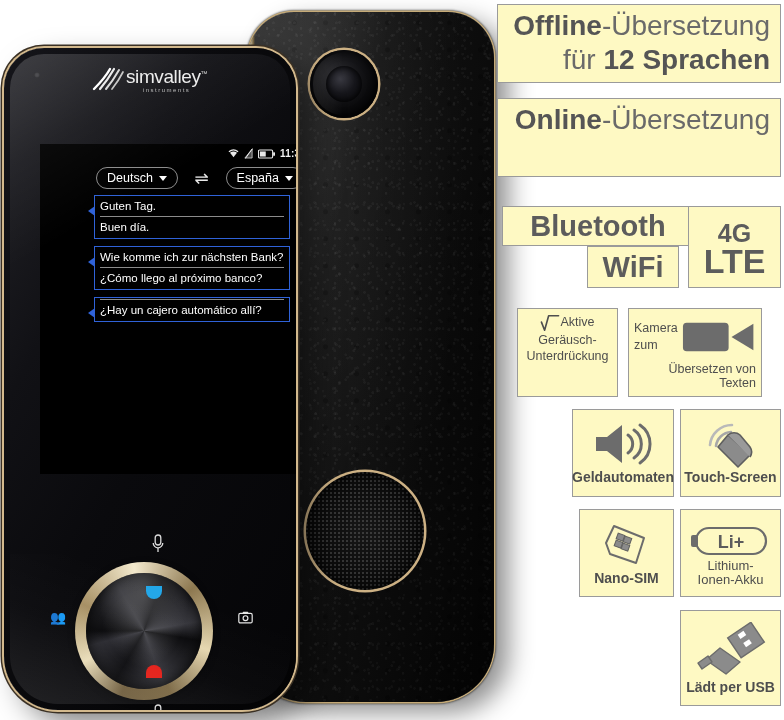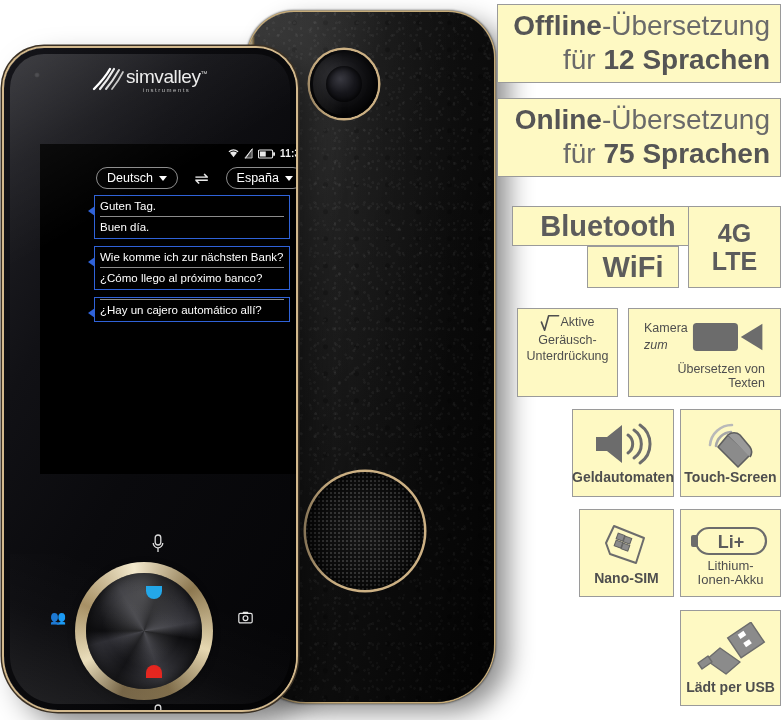--- a/index.html
+++ b/index.html
@@ -245,50 +245,47 @@
     </div>
     <div class="bigline" style="font-size:28px;margin-top:5px;">
       <span class="n">für </span><span class="b">12 Sprachen</span>
     </div>
   </div>
 
   <div class="fbox" style="left:7px;top:98px;width:284px;height:79px;padding:7px 10px 0 0;">
     <div class="bigline" style="font-size:28px;">
       <span class="b">Online</span><span class="n">-Übersetzung</span>
     </div>
-    <div class="bigline" style="font-size:28px;margin-top:5px;">
-      <span class="n">für </span><span class="b">75 Sprachen</span>
-    </div>
-  </div>
-
-  <div class="fbox wordbox" style="left:22px;top:206px;width:192px;height:40px;font-size:29px;line-height:38px;">Bluetooth</div>
+  </div>
+
+  <div class="fbox wordbox" style="left:12px;top:206px;width:192px;height:40px;font-size:29px;line-height:38px;">Bluetooth</div>
 
   <div class="fbox wordbox" style="left:97px;top:246px;width:92px;height:42px;font-size:29px;line-height:40px;">WiFi</div>
 
   <div class="fbox" style="left:198px;top:206px;width:93px;height:82px;display:flex;flex-direction:column;align-items:center;justify-content:center;">
     <div class="wordbox" style="font-size:25px;line-height:28px;">4G</div>
-    <div class="wordbox" style="font-size:25px;line-height:28px;">LTE</div>
+    <div class="wordbox" style="font-size:34px;line-height:28px;">LTE</div>
   </div>
 
   <div class="fbox" style="left:27px;top:308px;width:101px;height:89px;padding:5px 3px;">
     <div style="display:flex;align-items:center;justify-content:center;gap:0;">
       <svg width="20" height="18" viewBox="0 0 22 20">
         <path d="M1.5 9 L5 18 L9.5 2 L20.5 2" stroke="#4e4e4e" stroke-width="1.8" fill="none" stroke-linejoin="round" stroke-linecap="round"></path>
       </svg>
       <span class="cap">Aktive</span>
     </div>
     <div class="cap" style="margin-top:2px;">Geräusch-</div>
     <div class="cap" style="margin-top:2px;">Unterdrückung</div>
   </div>
 
-  <div class="fbox" style="left:138px;top:308px;width:153px;height:89px;padding:6px 15px;">
+  <div class="fbox" style="left:138px;top:308px;width:134px;height:89px;padding:6px 5px;">
     <div style="display:flex;align-items:center;gap:4px;">
       <div>
         <div class="cap" style="text-align:left;">Kamera</div>
-        <div class="cap" style="text-align:left;margin-top:3px;font-style:italic;">zum</div>
+        <div class="cap" style="text-align:left;margin-top:3px;">zum</div>
       </div>
       <svg width="78" height="44" viewBox="0 0 78 44">
         <rect x="1" y="7" width="48" height="30" rx="4" fill="#6c6c6c"></rect>
         <path d="M52 22 L75 8 L75 36 Z" fill="#6c6c6c"></path>
       </svg>
     </div>
     <div class="cap" style="margin-top:4px;text-align:right;">Übersetzen von Texten</div>
   </div>
 
   <div class="fbox icobox" style="left:82px;top:409px;width:102px;height:88px;">

